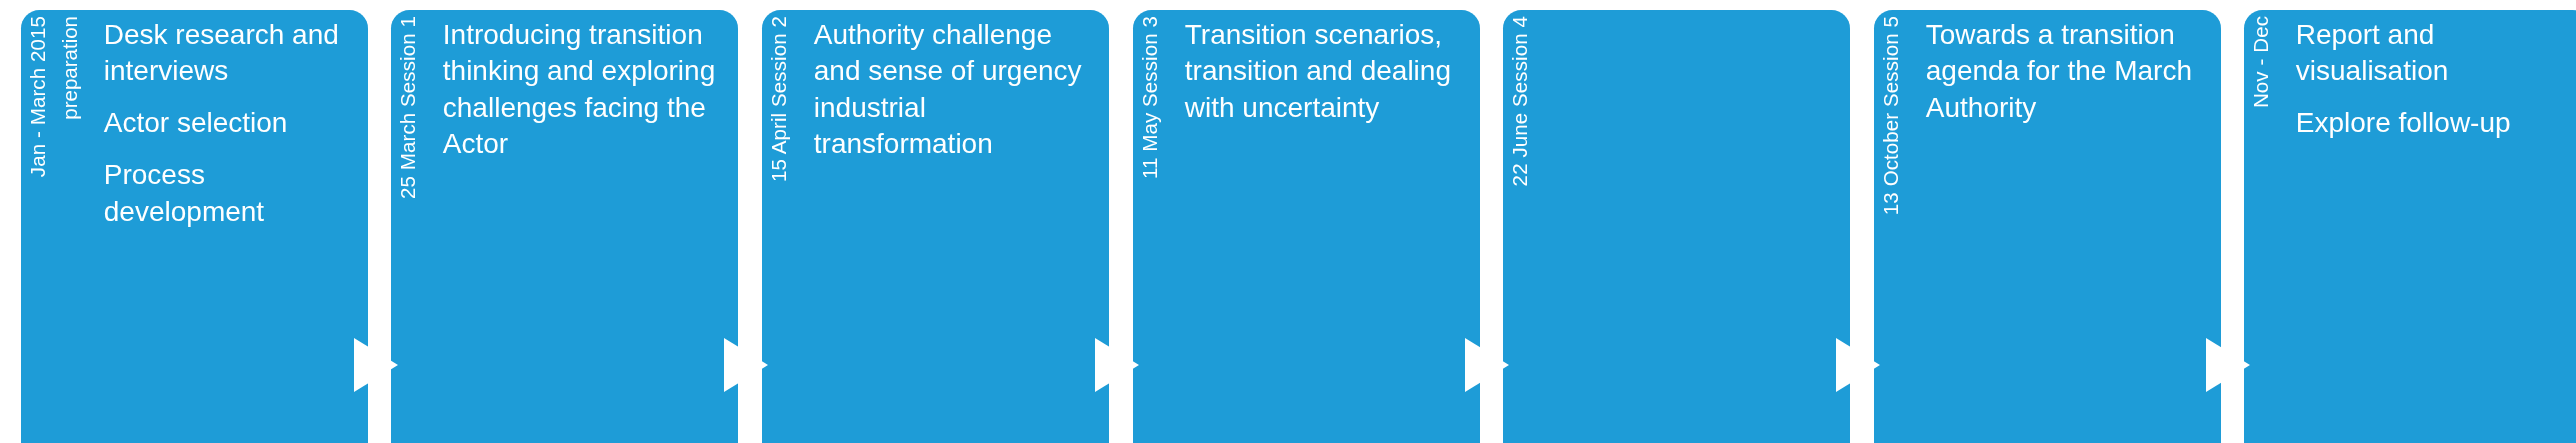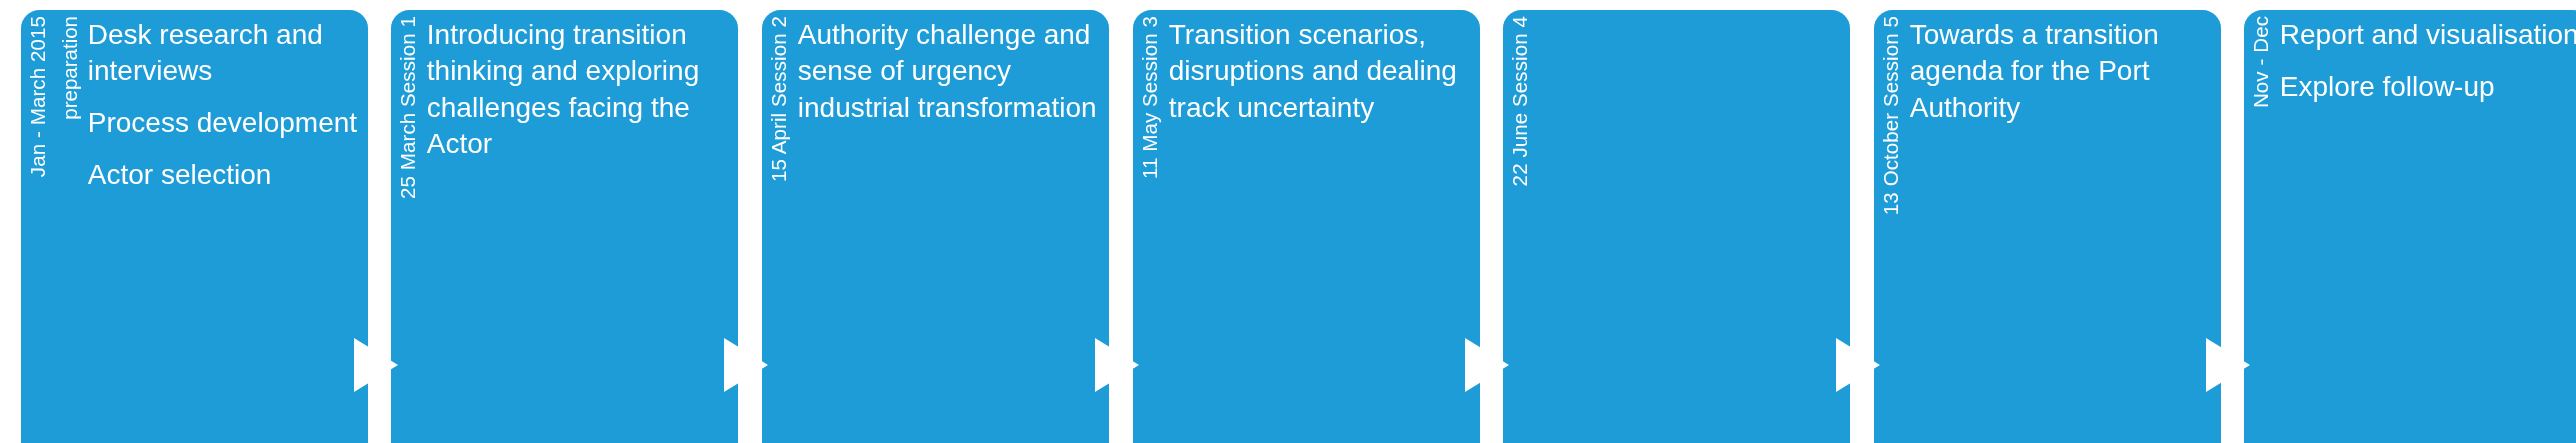--- a/index.html
+++ b/index.html
@@ -74,20 +74,21 @@
     white-space: nowrap;
     color: #ffffff;
     font-size: 20.5px;
     line-height: 1;
   }
 
   .panel-body {
     flex: 1 1 auto;
     padding: 7px 10px 0 2.8px;
     color: #ffffff;
+    margin-left: 16px;
   }
   .panel-line {
     color: #ffffff;
     font-size: 28px;
     line-height: 1.30;
     margin: 0 0 0 0;
   }
   .panel-line + .panel-line {
     margin-top: 15.6px;
   }
@@ -109,22 +110,22 @@
 <div id="timeline" style="background: rgb(255, 255, 255);">
     <div class="panel" style="--accent: #1E9CD7; left: 21px; width: 347px; top: 10px;">
       <div class="panel-label-rail">
         <div class="panel-label rail-top">Jan - March 2015</div>
       </div>
       <div class="panel-sublabel-rail">
         <div class="panel-sublabel">preparation</div>
       </div>
       <div class="panel-body">
         <div class="panel-line">Desk research and interviews</div>
+        <div class="panel-line">Actor selection</div>
         <div class="panel-line">Process development</div>
-        <div class="panel-line">Actor selection</div>
       </div>
     </div>
     <div class="panel" style="--accent: #1E9CD7; left: 391px; width: 347px; top: 10px;">
       <div class="panel-label-rail">
         <div class="panel-label rail-top">25 March Session 1</div>
       </div>
       <div class="panel-body">
         <div class="panel-line">Introducing transition thinking and exploring challenges facing the Actor</div>
       </div>
     </div>
@@ -134,34 +135,34 @@
       </div>
       <div class="panel-body">
         <div class="panel-line">Authority challenge and sense of urgency industrial transformation</div>
       </div>
     </div>
     <div class="panel" style="--accent: #1E9CD7; left: 1133px; width: 347px; top: 10px;">
       <div class="panel-label-rail">
         <div class="panel-label rail-top">11 May Session 3</div>
       </div>
       <div class="panel-body">
-        <div class="panel-line">Transition scenarios, disruptions and dealing track uncertainty</div>
+        <div class="panel-line">Transition scenarios, transition and dealing with uncertainty</div>
       </div>
     </div>
     <div class="panel" style="--accent: #1E9CD7; left: 1503px; width: 347px; top: 10px;">
       <div class="panel-label-rail">
         <div class="panel-label rail-top">22 June Session 4</div>
       </div>
     </div>
     <div class="panel" style="--accent: #1E9CD7; left: 1874px; width: 347px; top: 10px;">
       <div class="panel-label-rail">
         <div class="panel-label rail-top">13 October Session 5</div>
       </div>
       <div class="panel-body">
-        <div class="panel-line">Towards a transition agenda for the Port Authority</div>
+        <div class="panel-line">Towards a transition agenda for the March Authority</div>
       </div>
     </div>
     <div class="panel" style="--accent: #1E9CD7; left: 2244px; width: 347px; top: 10px;">
       <div class="panel-label-rail">
         <div class="panel-label rail-top">Nov - Dec</div>
       </div>
       <div class="panel-body">
         <div class="panel-line">Report and visualisation</div>
         <div class="panel-line">Explore follow-up</div>
       </div>

